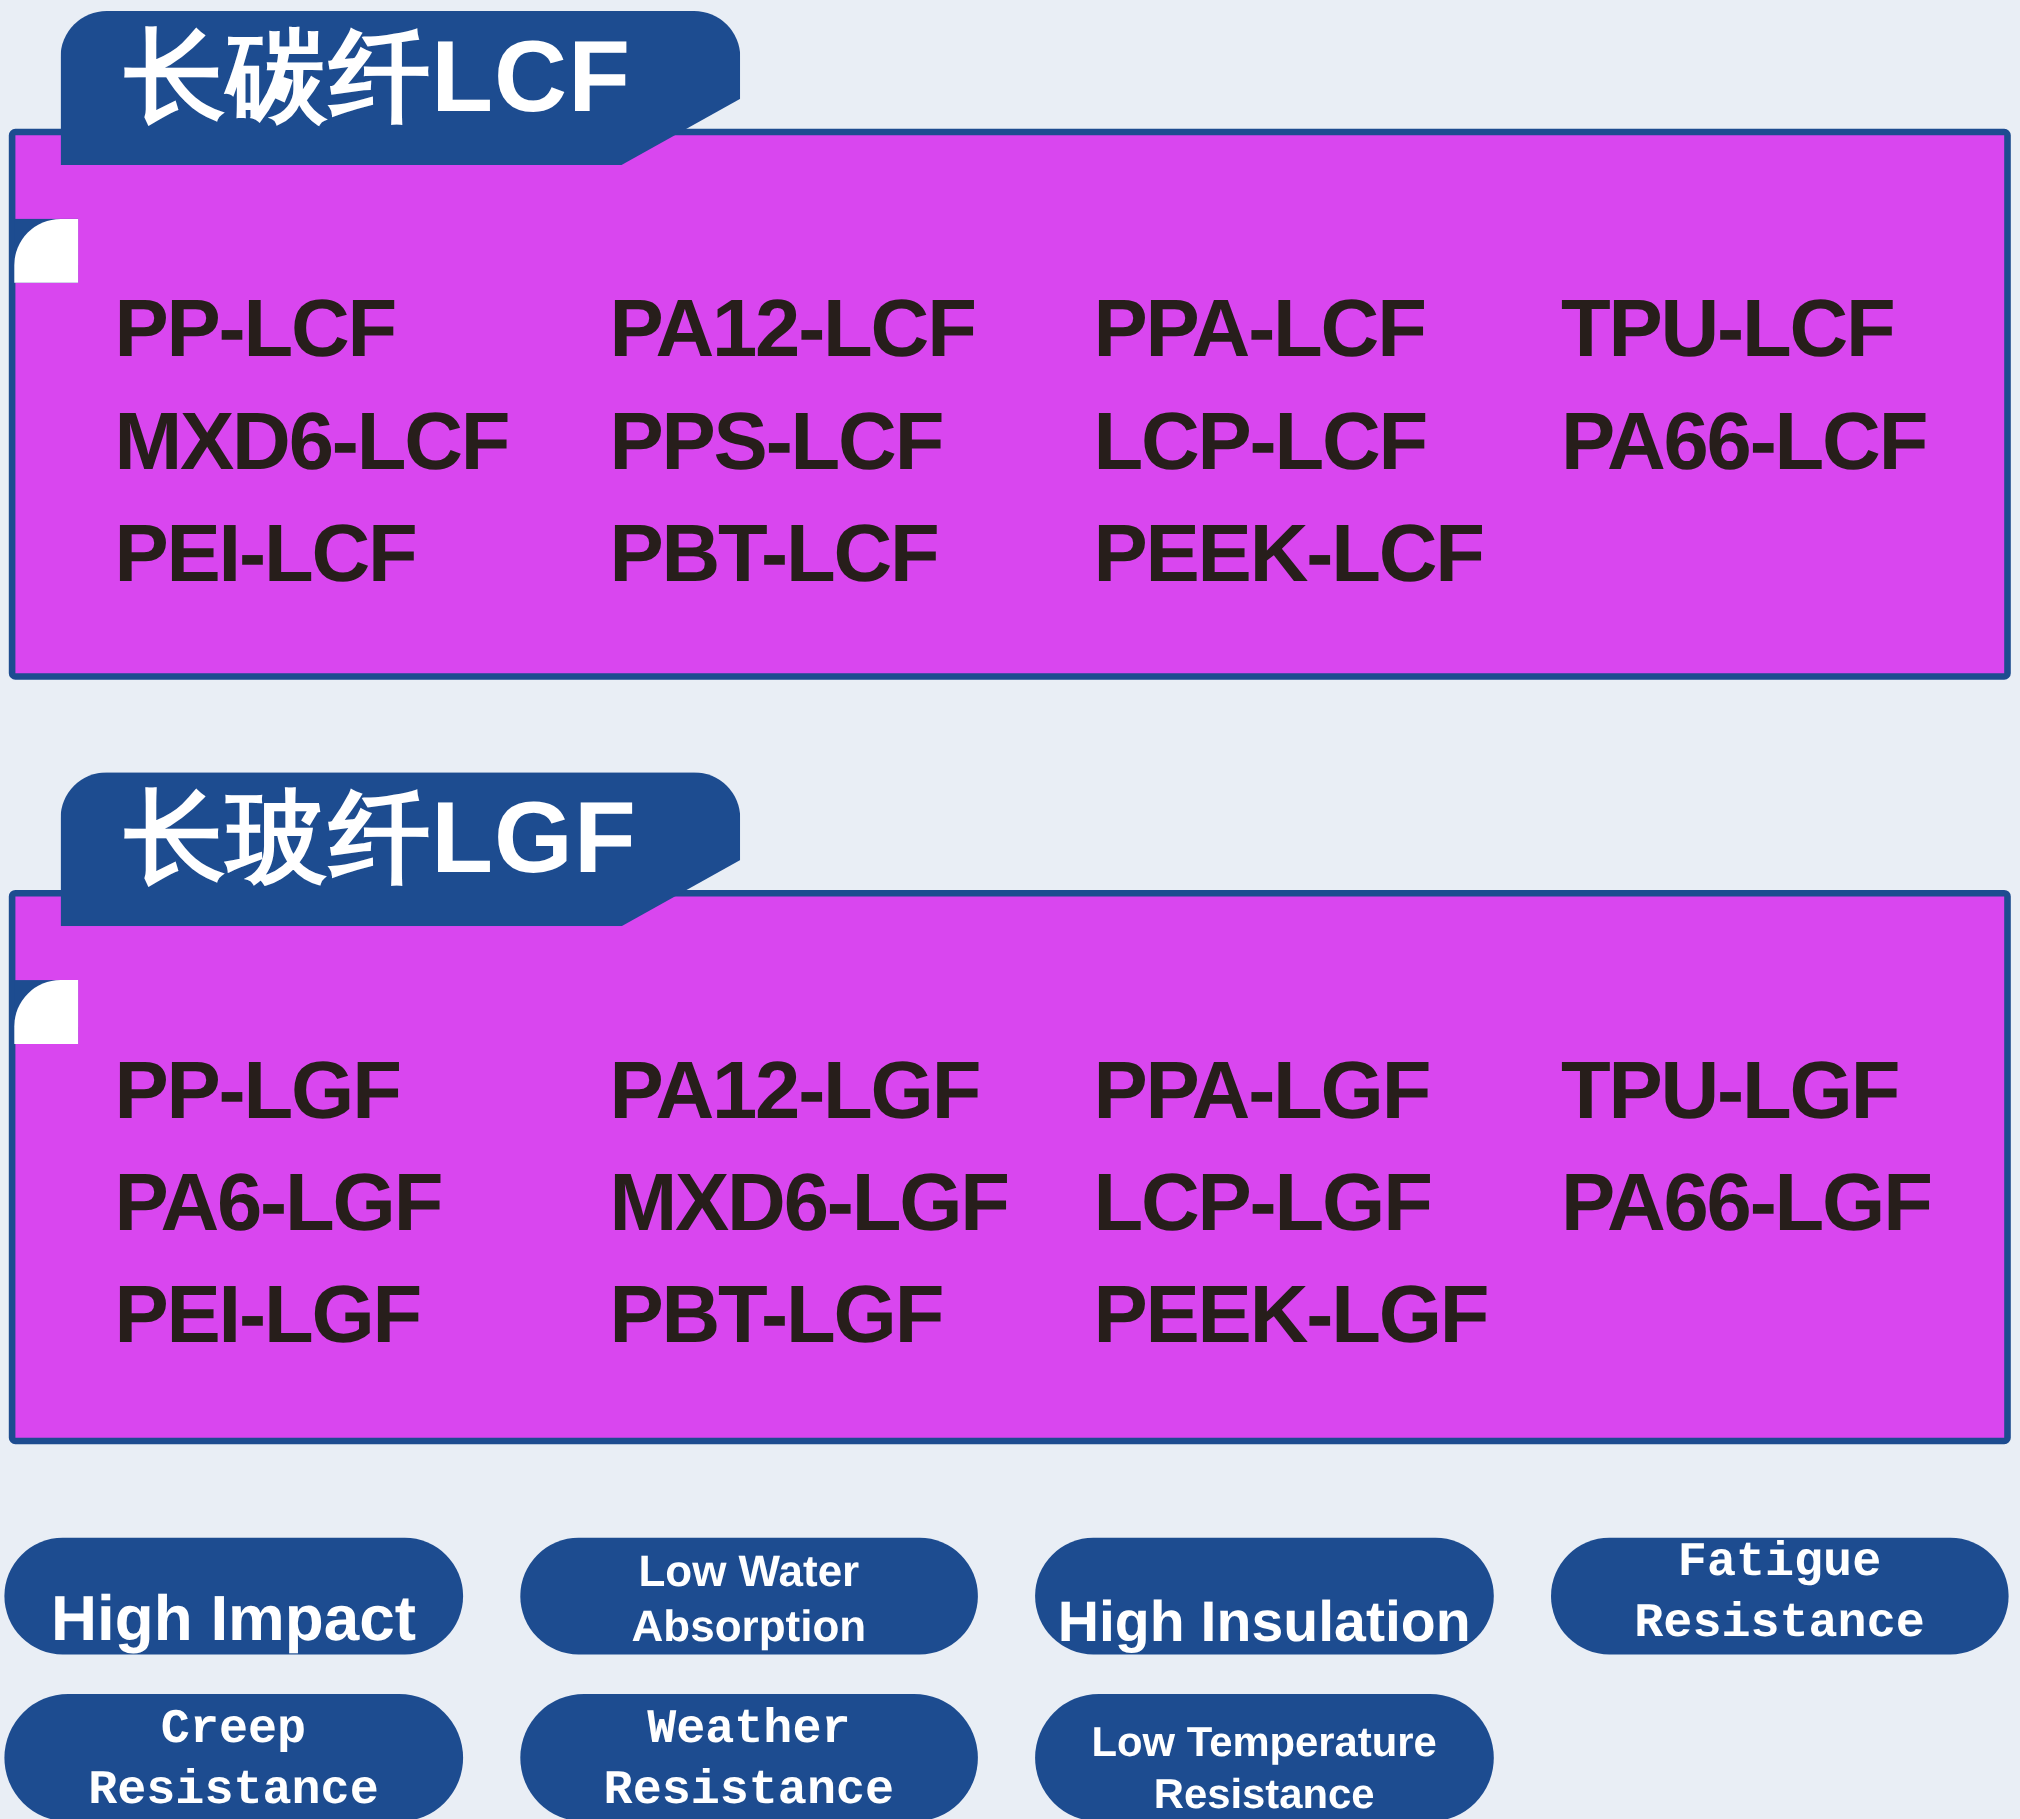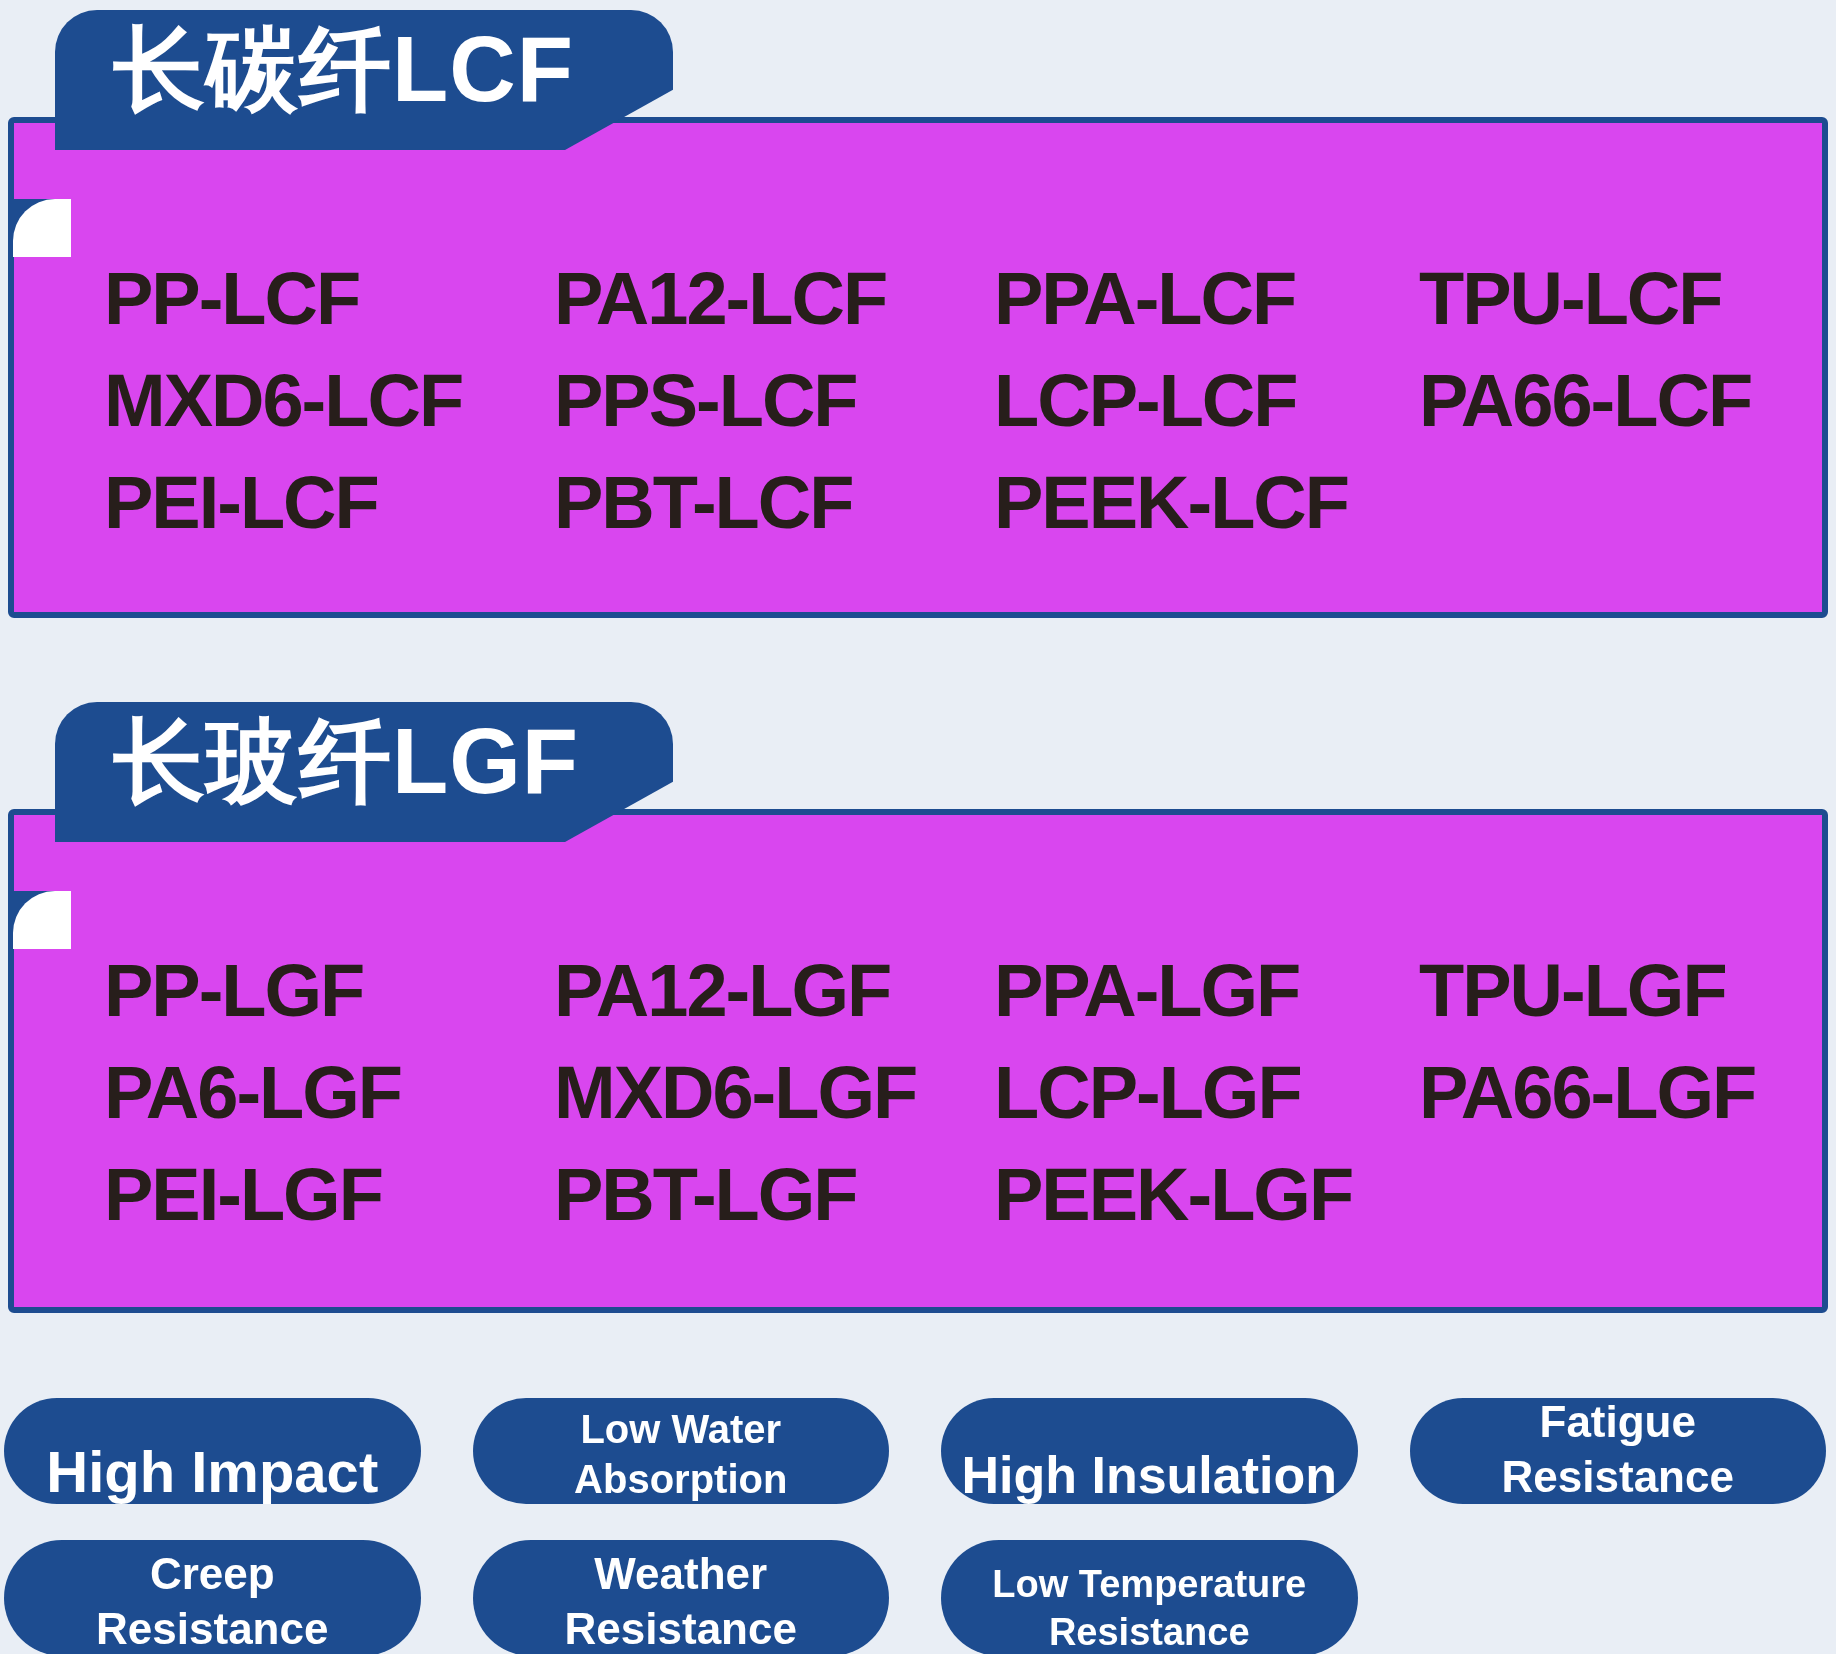--- a/index.html
+++ b/index.html
@@ -86,21 +86,21 @@
     border-radius:64px;
     color:#ffffff;
     display:flex; flex-direction:column;
     align-items:center; justify-content:flex-end;
     text-align:center;
     font-weight:bold;
   }
   .pill .line { line-height:1.25; white-space:nowrap; }
   .fs58 .line { font-size:58px; }
   .fs52 .line { font-size:52px; }
-  .fs44 .line { font-size:44px; }
+  .fs44 .line { font-size:44px;font-family:Liberation Mono, monospace; }
   .fs40 .line { font-size:40px; }
   .fs38 .line { font-size:38px; }
   .fs58 .line, .fs52 .line { line-height:1.1; }
 </style>
 </head>
 <body>
 
 <div class="section" id="section-lcf">
   <div class="card">
     <div class="notch"></div>

